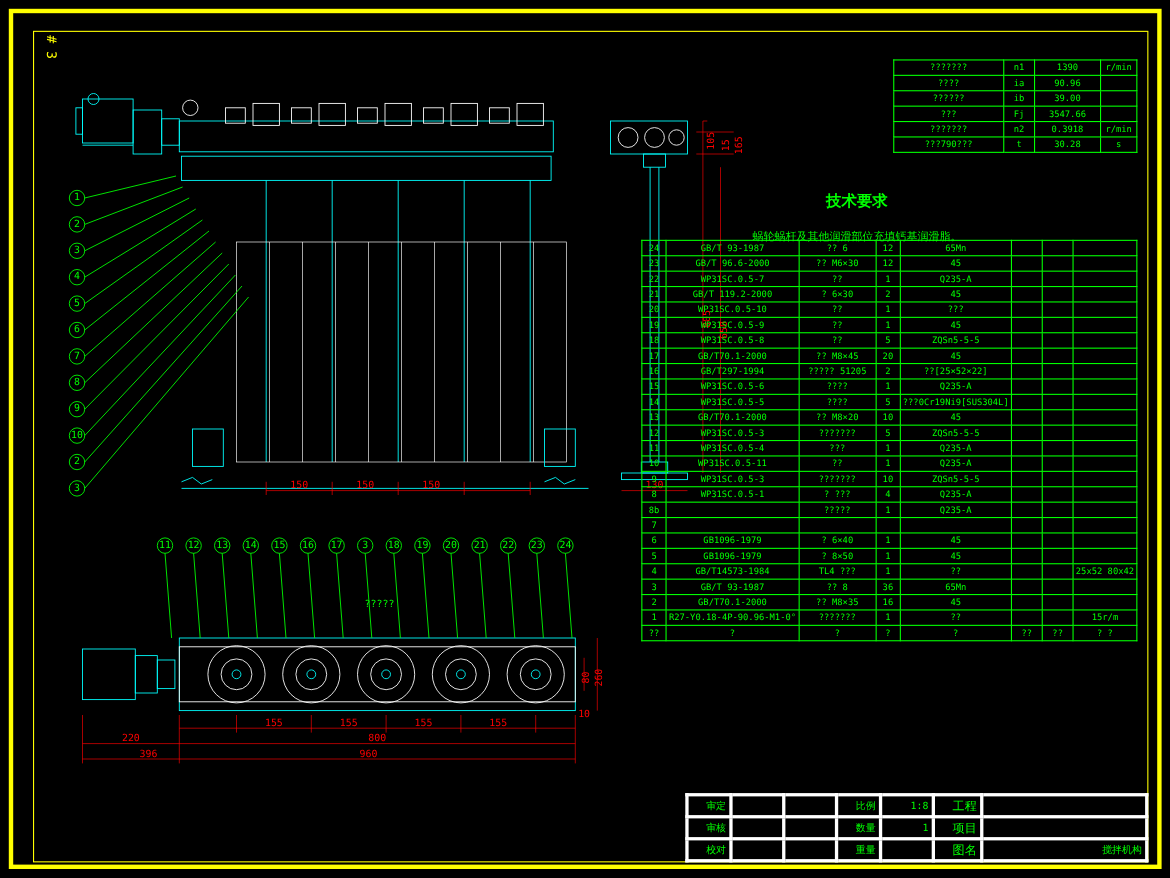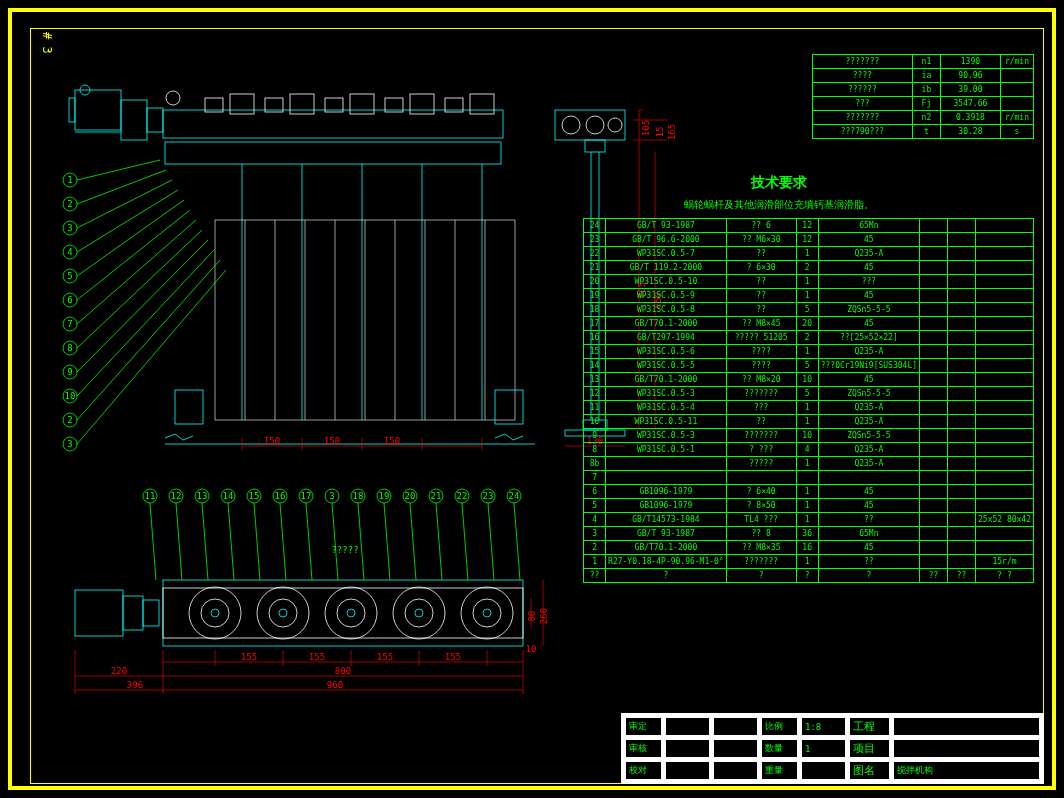--- a/index.html
+++ b/index.html
@@ -12,38 +12,38 @@
 
 .param-table{position:absolute;top:54px;right:30px;border-collapse:collapse;font-size:8px}
 .param-table td{border:1px solid #0f0;padding:1px 4px;height:14px;color:#0f0;text-align:center}
 .param-table td:nth-child(1){width:100px}
 .param-table td:nth-child(2){width:28px}
 .param-table td:nth-child(3){width:60px}
 .param-table td:nth-child(4){width:32px}
 
 
 .tech-req{position:absolute;top:174px;right:190px;color:#0f0;text-align:center}
-.tech-req .title{font-size:14px;font-weight:bold;margin-bottom:6px}
+.tech-req .title{font-size:14px;font-weight:bold;margin-bottom:16px}
 .tech-req .body{font-size:10px}
 
 
 .bom{position:absolute;top:218px;right:30px;border-collapse:collapse;font-size:8px}
 .bom td{border:1px solid #0f0;padding:0 2px;height:14px;color:#0f0;text-align:center;overflow:hidden;white-space:nowrap}
 .bom td:nth-child(1){width:22px}
 .bom td:nth-child(2){width:94px}
 .bom td:nth-child(3){width:70px}
 .bom td:nth-child(4){width:22px}
 .bom td:nth-child(5){width:90px}
 .bom td:nth-child(6){width:28px}
 .bom td:nth-child(7){width:28px}
 .bom td:nth-child(8){width:38px}
 
 
 .titleblock{position:absolute;bottom:14px;right:20px;border-collapse:collapse;font-size:9px}
-.titleblock td{border:5px solid #ffffff;padding:1px 3px;height:16px;color:#0f0;text-align:left}
+.titleblock td{border:3px solid #ffffff;padding:1px 3px;height:16px;color:#0f0;text-align:right}
 .tb-label{width:40px}
 .tb-val{width:48px}
 .tb-big{width:44px;font-size:11px}
 .tb-wide{width:150px}
 
 .dim{fill:#f00;font-size:9px;text-anchor:middle}
 .balloon{fill:none;stroke:#0f0;stroke-width:0.8}
 .balloon-txt{fill:#0f0;font-size:9px;text-anchor:middle;dominant-baseline:central}
 .cyan-draw{fill:none;stroke:#0ff;stroke-width:0.8}
 .white-draw{fill:none;stroke:#fff;stroke-width:0.8}

